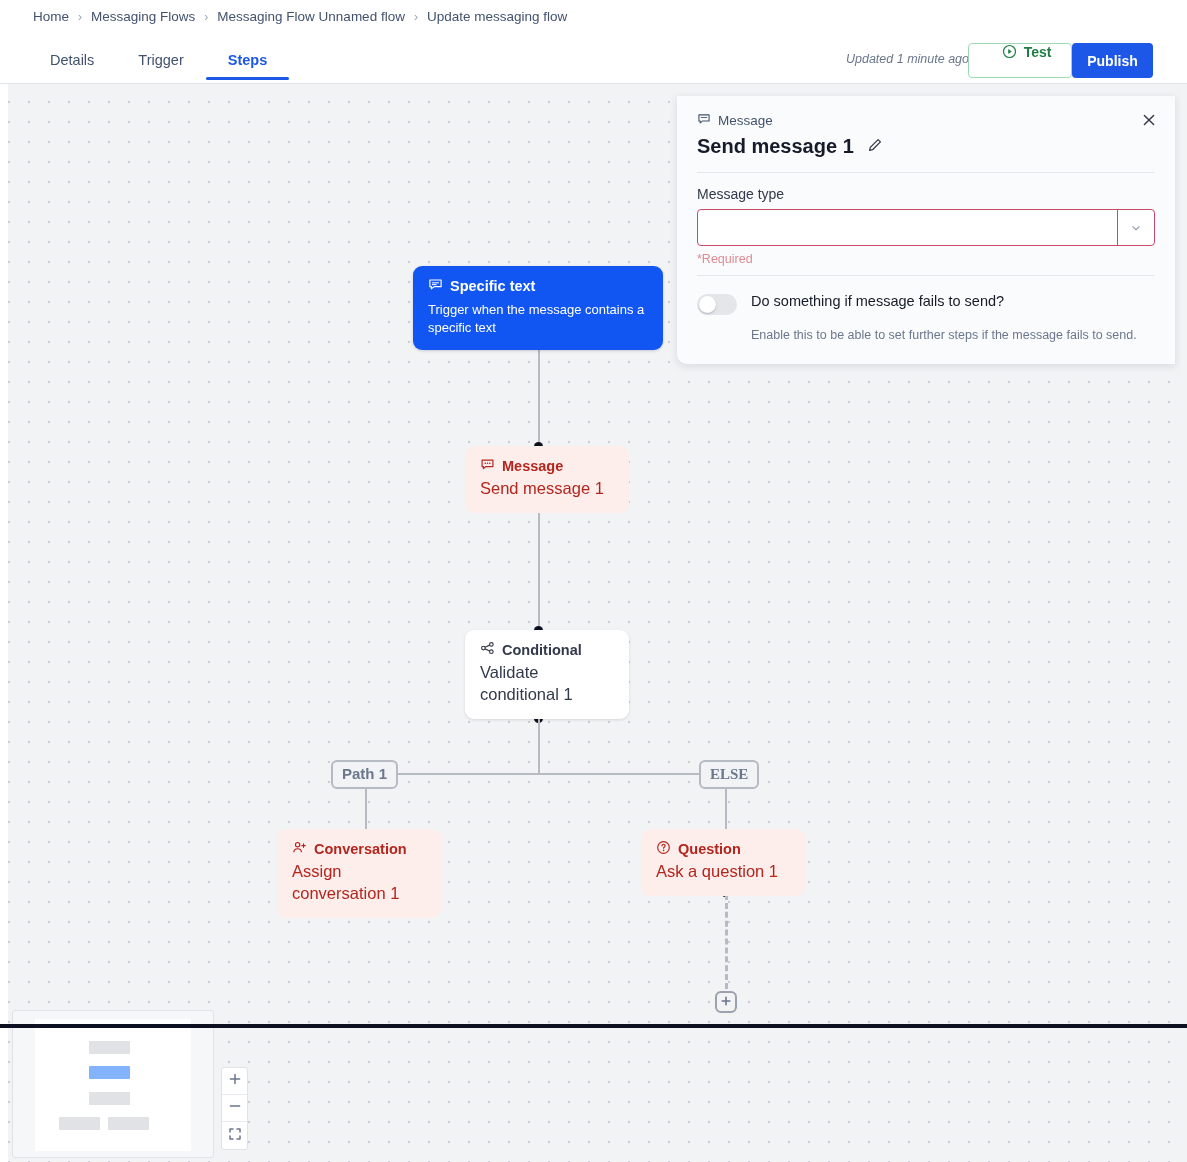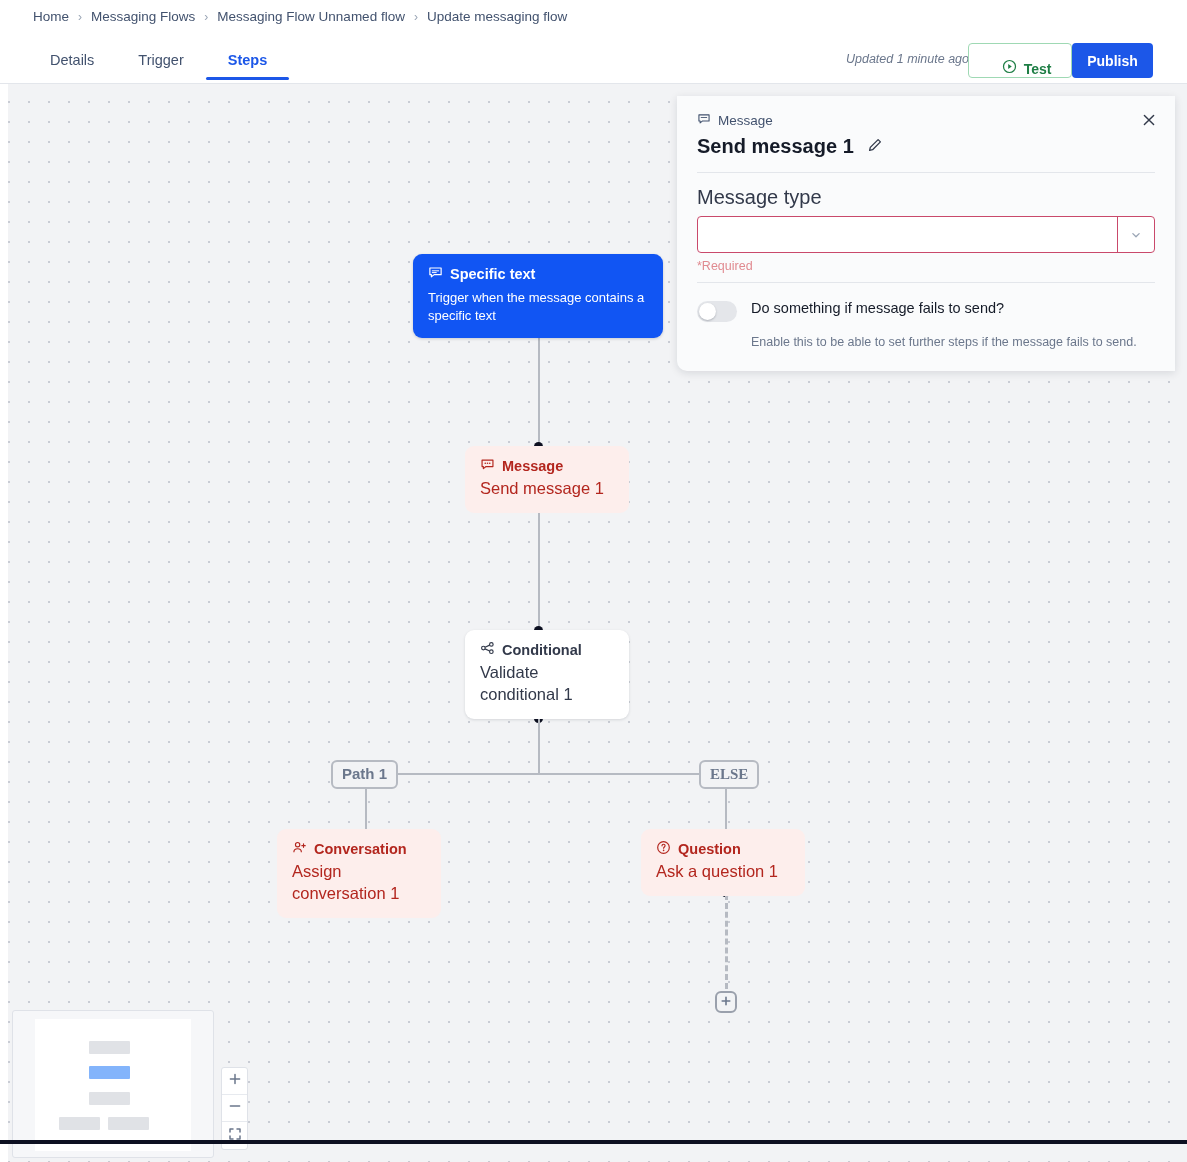--- a/index.html
+++ b/index.html
@@ -2,21 +2,21 @@
 <html><head>
 <meta charset="utf-8">
 <style>
   * { box-sizing: border-box; margin: 0; padding: 0; }
   html, body {
     width: 1187px; height: 1162px;
     font-family: "Liberation Sans", sans-serif;
     background: #ffffff;
     overflow: hidden;
   }
-  #app { position: relative; width: 1187px; height: 1144px; }
+  #app { position: relative; width: 1187px; height: 1028px; }
 
   
   .topbar {
     position: absolute; left: 0; top: 0; width: 1187px; height: 84px;
     background: #fff; z-index: 40;
   }
   .breadcrumb {
     position: absolute; left: 33px; top: 9px;
     display: flex; align-items: center; gap: 9px;
     font-size: 13.5px; color: #42526e; white-space: nowrap;
@@ -39,21 +39,21 @@
   }
 
   .updated {
     position: absolute; right: 218px; top: 52px;
     font-size: 12.5px; color: #6b778c; font-style: italic; white-space: nowrap;
   }
   .btn-test {
     position: absolute; right: 115px; top: 43px;
     width: 104px; height: 35px; border: 1px solid #9fd9b4; border-radius: 4px;
     background: #fff; color: #1e7e45; font-size: 14px; font-weight: 700;
-    display: flex; align-items: flex-end; justify-content: center; gap: 7px; padding-left: 13px;
+    display: flex; align-items: flex-start; justify-content: center; gap: 7px; padding-left: 13px;
   }
   .btn-publish {
     position: absolute; right: 34px; top: 43px;
     width: 81px; height: 35px; border-radius: 4px;
     background: #1c57e8; color: #fff; font-size: 14px; font-weight: 700;
     display: flex; align-items: center; justify-content: center;
   }
   .topbar-rule {
     position: absolute; left: 0; top: 83px; width: 1187px; height: 1px;
     background: #e3e6eb;
@@ -155,21 +155,21 @@
   .panel-title-row {
     display: flex; align-items: center; gap: 13px; margin-top: 6px;
   }
   .panel-title { font-size: 20px; font-weight: 700; color: #151b28; }
   .panel-close {
     position: absolute; right: 18px; top: 16px; color: #32394a;
   }
   .panel-rule { height: 1px; background: #e3e6eb; margin: 14px 0 0 0; }
 
   .field-label {
-    font-size: 20px; color: #32394a; margin-top: 13px; margin-bottom: 7px;
+    font-size: 14px; color: #32394a; margin-top: 13px; margin-bottom: 7px;
   }
   .select {
     height: 37px; border: 1px solid #c9496b; border-radius: 4px;
     background: #fff; display: flex; align-items: stretch;
   }
   .select-value { flex: 1; }
   .select-arrow {
     width: 37px; border-left: 1px solid #c9496b;
     display: flex; align-items: center; justify-content: center; color: #9aa5b5;
   }
@@ -254,21 +254,21 @@
 
     <div class="edge v" style="left:717px; top:689px; height:65px;"></div>
     <div class="dot" style="left:713px; top:751px;"></div>
 
     <div class="dot" style="left:713px; top:804px;"></div>
     <div class="edge dashed-v" style="left:717px; top:810px; height:95px;"></div>
 
     <div class="branch-label" style="left:323px; top:676px;">Path 1</div>
     <div class="branch-label" style="left:691px; top:676px;font-family:Liberation Serif, serif;">ELSE</div>
 
-    <div class="node node-trigger" style="left:405px; top:170px; width:250px;">
+    <div class="node node-trigger" style="left:405px; top:182px; width:250px;">
       <div class="node-head">
         <span>
           <svg width="15" height="15" viewBox="0 0 16 16">
             <path d="M2 3.2h12v7.1H6.6L3.6 12.6V10.3H2z" fill="none" stroke="#ffffff" stroke-width="1.25" stroke-linejoin="round"></path>
             <path d="M4.6 6.2h6.8M4.6 8.1h4.2" stroke="#ffffff" stroke-width="1.05" stroke-linecap="round"></path>
           </svg>
         </span>
         <span>Specific text</span>
       </div>
       <div class="node-desc">Trigger when the message contains a specific text</div>

